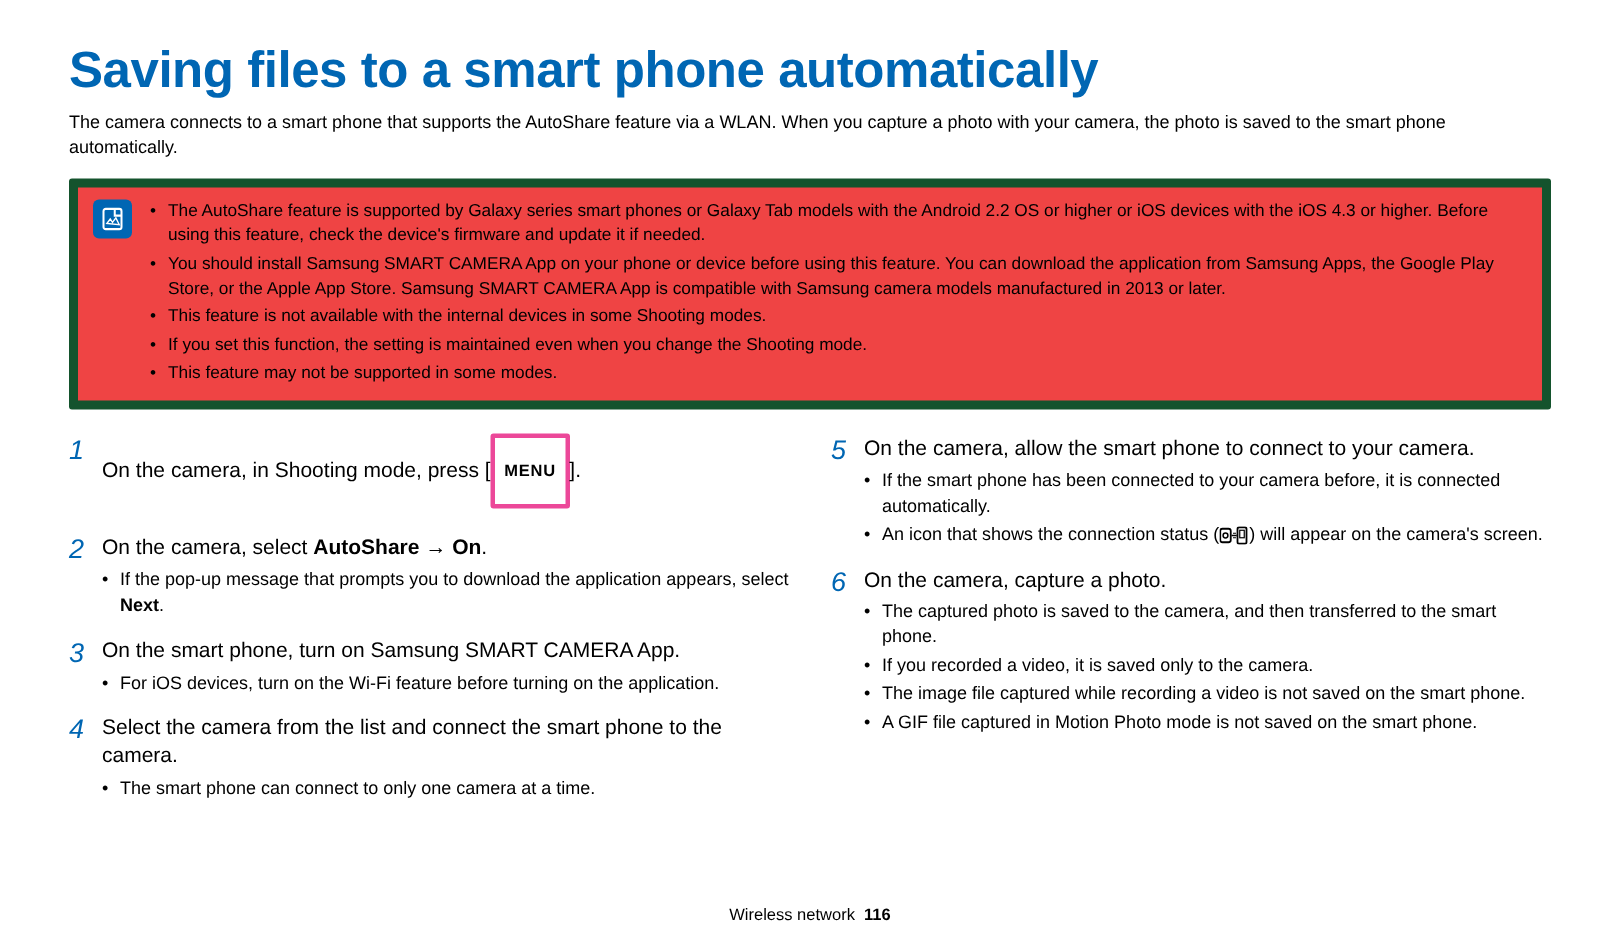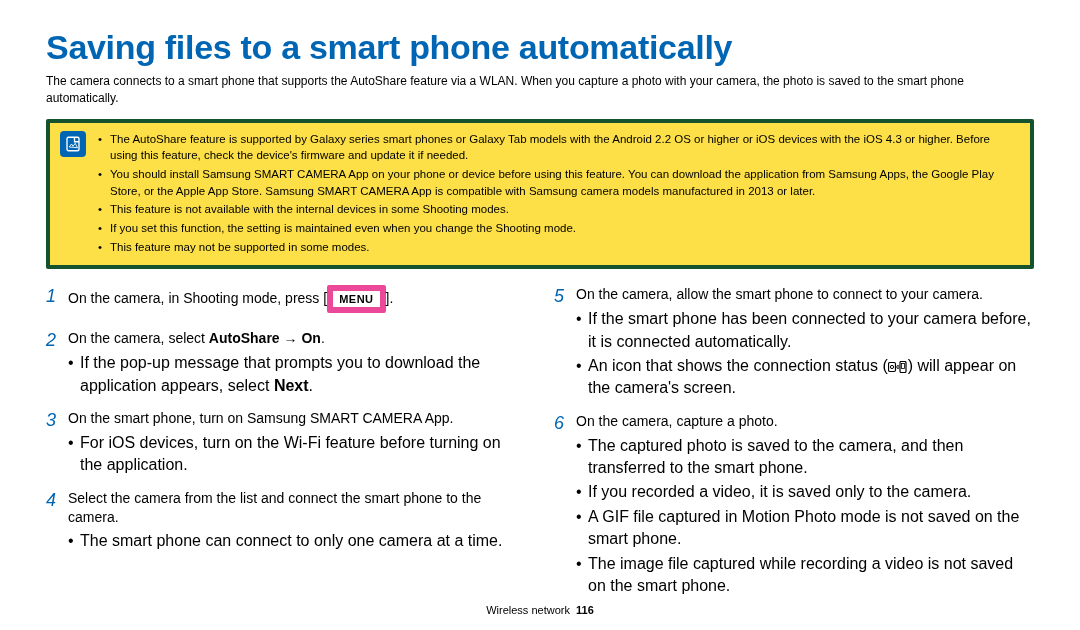--- a/index.html
+++ b/index.html
@@ -18,22 +18,22 @@
       font-weight: bold;
       margin-bottom: 6px;
       letter-spacing: -0.3px;
     }
     .intro {
       font-size: 12px;
       line-height: 1.4;
       margin-bottom: 12px;
     }
     .note-box {
-      background: #fde047;
-      border: 4px solid #14532d;
+      background: #ef4444;
+      border: 6px solid #14532d;
       border-radius: 2px;
       display: flex;
       padding: 8px 10px;
       margin-bottom: 16px;
     }
     .note-icon {
       width: 26px;
       height: 26px;
       background: #0066b3;
       border-radius: 4px;
@@ -82,36 +82,36 @@
     .step-body {
       flex: 1;
       font-size: 14px;
       line-height: 1.35;
     }
     .step-text { margin-bottom: 4px; }
     .step-sub {
       list-style: none;
     }
     .step-sub li {
-      font-size: 16px;
+      font-size: 12px;
       line-height: 1.4;
       position: relative;
       padding-left: 12px;
       margin-top: 2px;
     }
     .step-sub li::before {
       content: "•";
       position: absolute;
       left: 0;
     }
     .menu-btn {
       display: inline-block;
-      border: 6px solid #ec4899;
+      border: 3px solid #ec4899;
       border-radius: 2px;
-      padding: 0px 6px;
+      padding: 14px 6px;
       font-size: 11px;
       font-weight: bold;
       font-family: Arial, sans-serif;
       letter-spacing: 0.5px;
       vertical-align: middle;
       line-height: 16px;
     }
     .conn-icon {
       display: inline-flex;
       align-items: center;
@@ -226,22 +226,22 @@
       </div>
     </div>
 
     <div class="step">
       <div class="step-num">6</div>
       <div class="step-body">
         <div class="step-text">On the camera, capture a photo.</div>
         <ul class="step-sub">
           <li>The captured photo is saved to the camera, and then transferred to the smart phone.</li>
           <li>If you recorded a video, it is saved only to the camera.</li>
+          <li>The image file captured while recording a video is not saved on the smart phone.</li>
           <li>A GIF file captured in Motion Photo mode is not saved on the smart phone.</li>
-          <li>The image file captured while recording a video is not saved on the smart phone.</li>
         </ul>
       </div>
     </div>
 
   </div>
 </div>
 
 <div class="footer">
   <span>Wireless network</span>&nbsp;&nbsp;<span class="strong">116</span>
 </div>

